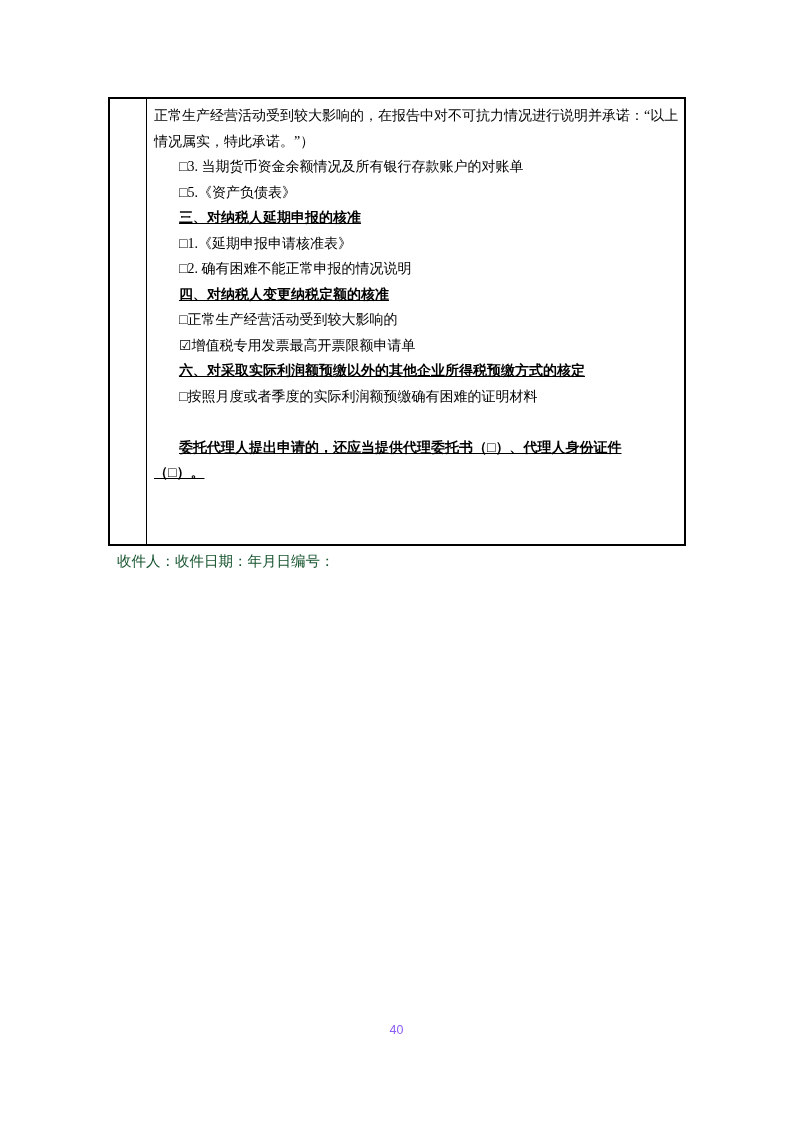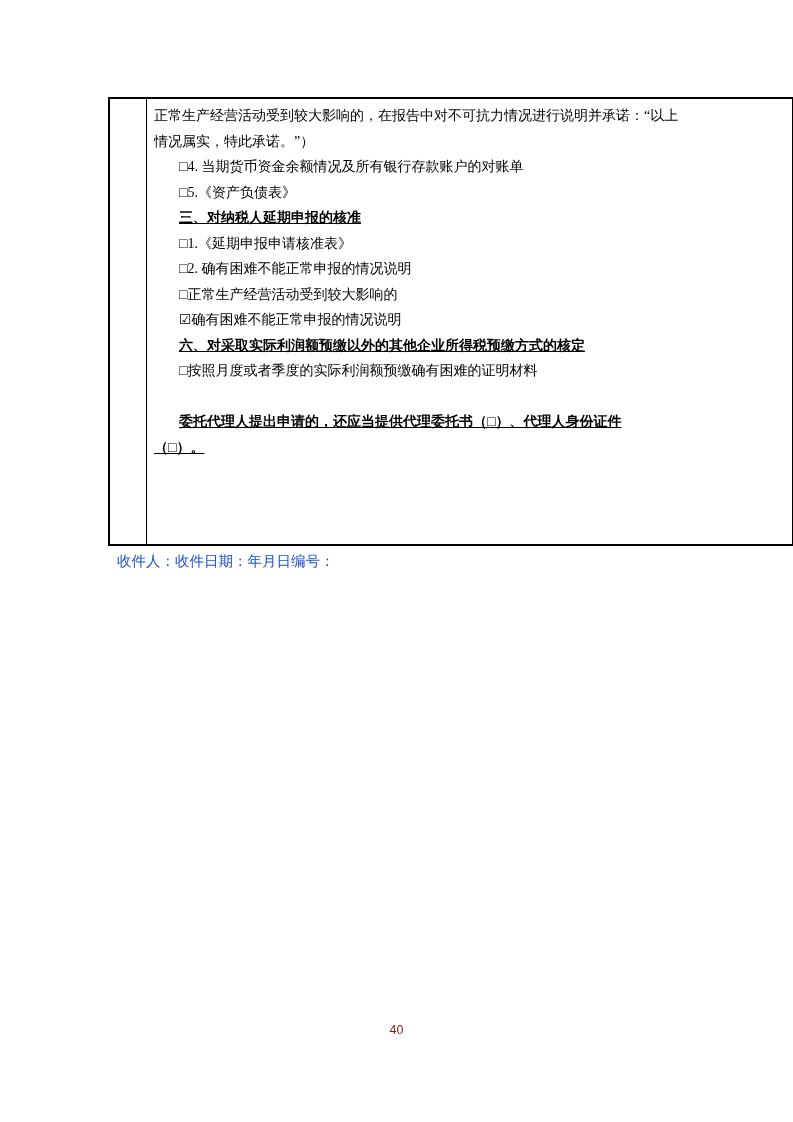--- a/index.html
+++ b/index.html
@@ -12,21 +12,21 @@
     width: 793px;
     height: 1122px;
     background: #ffffff;
     overflow: hidden;
     color: #000000;
   }
   .doc-table {
     position: absolute;
     left: 108px;
     top: 97px;
-    width: 686px;
+    width: 578px;
     height: 449px;
     border: 2px solid #000000;
     box-sizing: border-box;
     display: flex;
   }
   .col-left {
     width: 37px;
     flex: 0 0 37px;
     border-right: 1px solid #000000;
     box-sizing: border-box;
@@ -61,63 +61,64 @@
   .cb {
     display: inline;
   }
   .receipt {
     position: absolute;
     left: 117px;
     top: 549px;
     font-family: "Liberation Serif", "DejaVu Serif", "DejaVu Sans", serif;
     font-size: 14.5px;
     line-height: 24px;
-    color: #1d4ed8;
+    color: #14532d;
     white-space: nowrap;
   }
   .pageno {
     position: absolute;
     left: 0;
     top: 1023px;
     width: 100%;
     text-align: center;
     font-family: "Liberation Sans", "DejaVu Sans", sans-serif;
     font-size: 12.5px;
-    color: #7f1d1d;
+    color: #8b5cf6;
   }
 </style>
 </head>
 <body>
 
 <div class="page">
 
   <div class="doc-table">
     <div class="col-left"></div>
     <div class="col-main">
 
       <div class="line">正常生产经营活动受到较大影响的，在报告中对不可抗力情况进行说明并承诺：“以上</div>
 
       <div class="line">情况属实，特此承诺。”）</div>
 
-      <div class="line indent"><span class="cb">□</span><span>4. 当期货币资金余额情况及所有银行存款账户的对账单</span></div>
+      <div class="line indent"><span class="cb">□</span><span>3. 当期货币资金余额情况及所有银行存款账户的对账单</span></div>
 
 
       <div class="line indent"><span class="cb">□</span><span>5.《资产负债表》</span></div>
 
       <div class="line indent bold">三、对纳税人延期申报的核准</div>
 
       <div class="line indent"><span class="cb">□</span><span>1.《延期申报申请核准表》</span></div>
 
       <div class="line indent"><span class="cb">□</span><span>2. 确有困难不能正常申报的情况说明</span></div>
 
+      <div class="line indent bold">四、对纳税人变更纳税定额的核准</div>
 
       <div class="line indent"><span class="cb">□</span><span>正常生产经营活动受到较大影响的</span></div>
 
 
-      <div class="line indent"><span class="cb">☑</span><span>确有困难不能正常申报的情况说明</span></div>
+      <div class="line indent"><span class="cb">☑</span><span>增值税专用发票最高开票限额申请单</span></div>
 
       <div class="line indent bold">六、对采取实际利润额预缴以外的其他企业所得税预缴方式的核定</div>
 
       <div class="line indent"><span class="cb">□</span><span>按照月度或者季度的实际利润额预缴确有困难的证明材料</span></div>
 
       <div class="line blank"></div>
 
       <div class="line bold para2-first">委托代理人提出申请的，还应当提供代理委托书（□）、代理人身份证件</div>
 
       <div class="line bold">（□）。</div>

